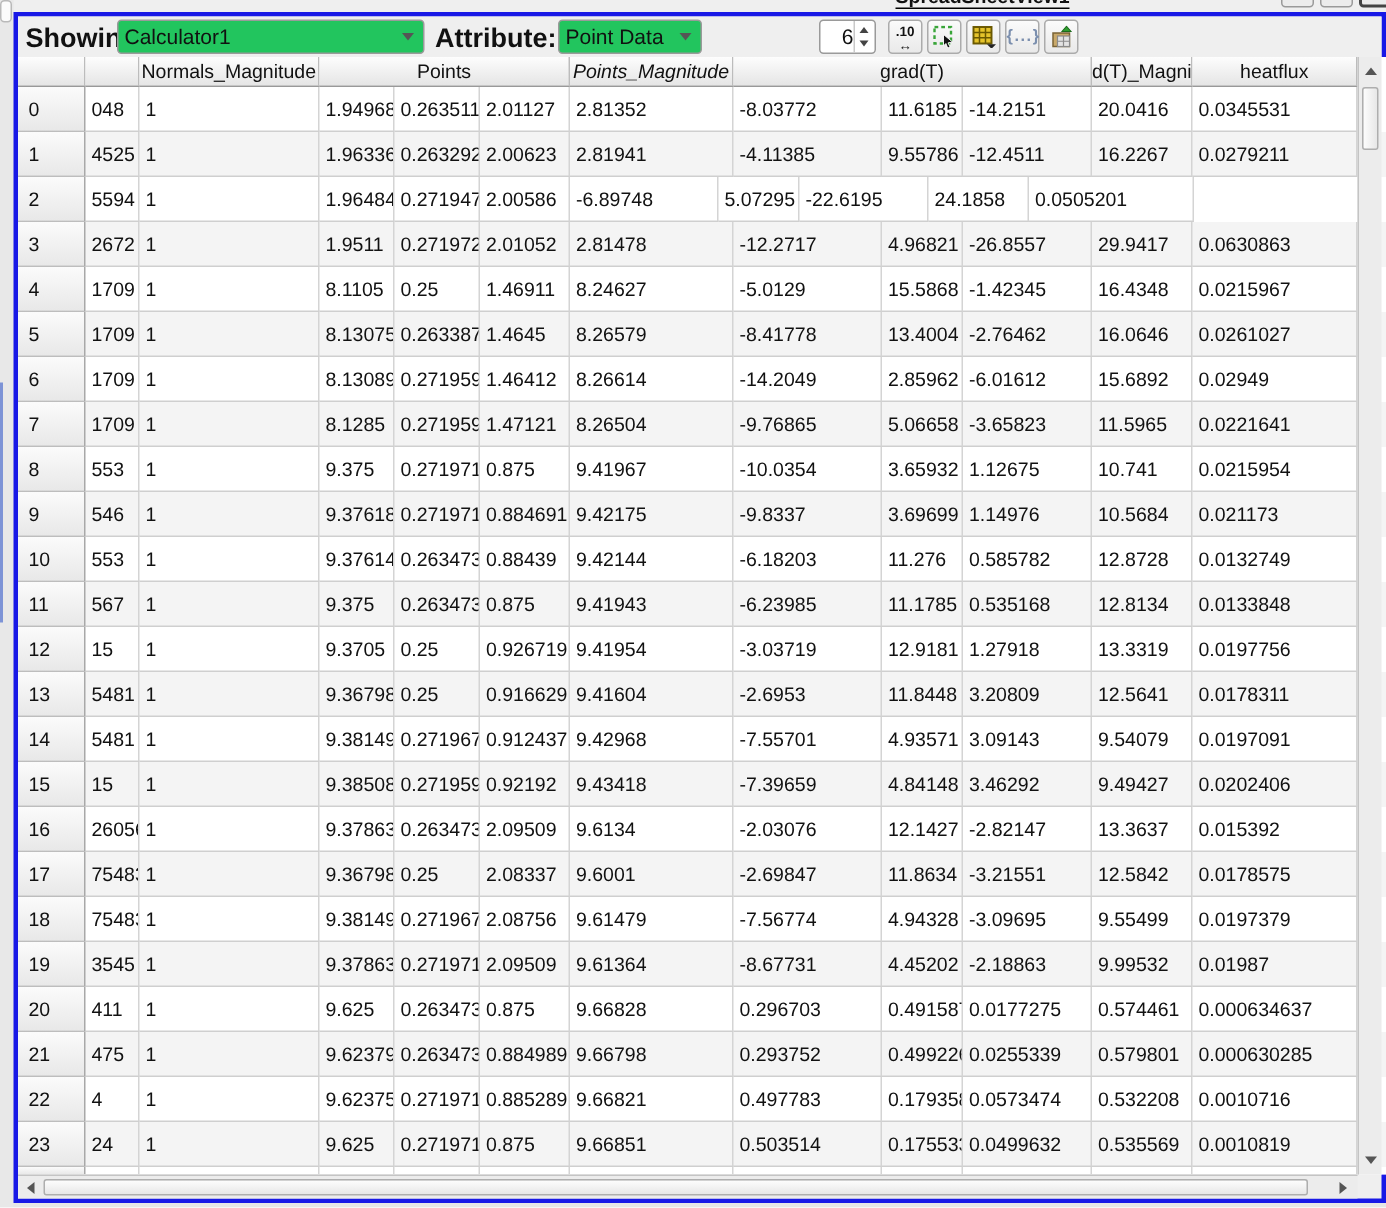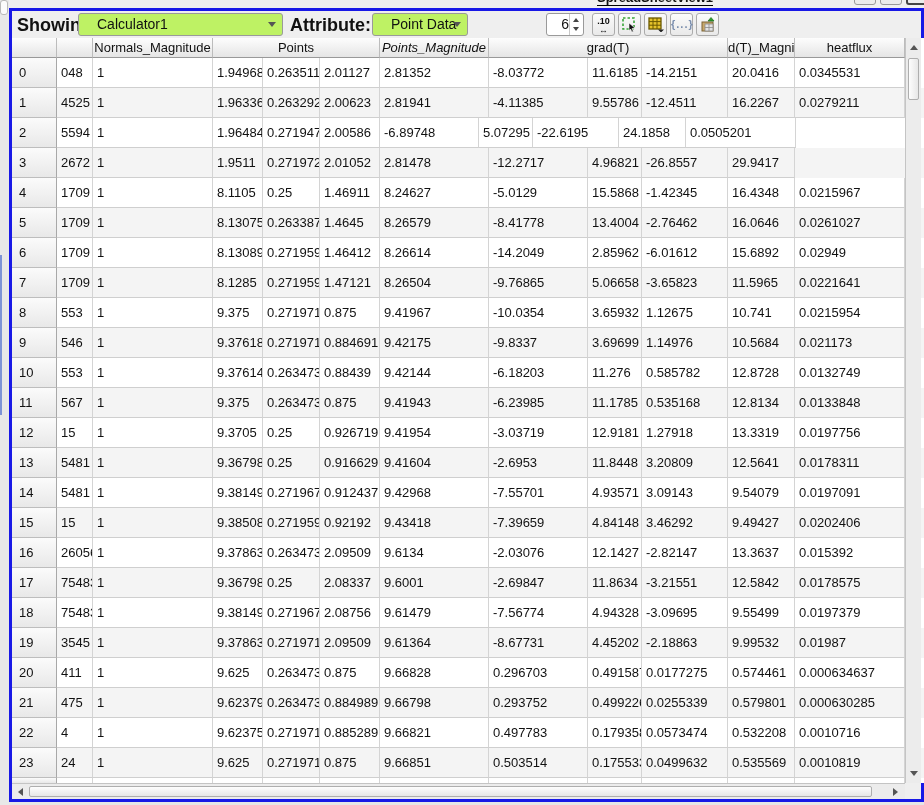--- a/index.html
+++ b/index.html
@@ -20,22 +20,22 @@
        border-radius:3px;box-sizing:border-box;}
   .wbtn.b1{left:845px;} .wbtn.b2{left:871px;} .wbtn.b3{left:897px;border:2px solid #444;}
 
   
   .frame{position:absolute;left:9px;top:8px;width:915px;height:794px;box-sizing:border-box;
        border:3px solid #1818e6;background:#efefef;}
 
   
   .toolbar{position:absolute;left:0;top:0;width:909px;height:27px;background:#efefef;}
   .tlabel{position:absolute;top:4px;font-size:18px;font-weight:bold;white-space:nowrap;}
-  .combo{position:absolute;top:2px;height:23px;background:#bef264;border:1px solid #9a9a9a;border-radius:3px;
-       box-sizing:border-box;font-size:14px;line-height:21px;padding-left:18px;white-space:nowrap;overflow:hidden;}
+  .combo{position:absolute;top:2px;height:23px;background:#22c55e;border:1px solid #9a9a9a;border-radius:3px;
+       box-sizing:border-box;font-size:14px;line-height:21px;padding-left:4px;white-space:nowrap;overflow:hidden;}
   .combo .arrow{position:absolute;right:6px;top:8px;width:0;height:0;border-left:4px solid transparent;
        border-right:4px solid transparent;border-top:5px solid #555;}
   .spin{position:absolute;top:2px;height:23px;width:38px;background:#fff;border:1px solid #9a9a9a;
        border-radius:3px;box-sizing:border-box;}
   .spin .val{position:absolute;left:0;top:0;width:22px;height:21px;line-height:21px;font-size:14px;text-align:right;}
   .spin .arrows{position:absolute;right:0;top:0;width:13px;height:21px;border-left:1px solid #c9c9c9;}
   .spin .up{position:absolute;left:3px;top:4px;width:0;height:0;border-left:3px solid transparent;
        border-right:3px solid transparent;border-bottom:4px solid #444;}
   .spin .dn{position:absolute;left:3px;bottom:4px;width:0;height:0;border-left:3px solid transparent;
        border-right:3px solid transparent;border-top:4px solid #444;}
@@ -218,20 +218,21 @@
             <div class="cell c-clip">2672</div>
             <div class="cell c-norm">1</div>
             <div class="cell c-p0">1.9511</div>
             <div class="cell c-p1">0.271972</div>
             <div class="cell c-p2">2.01052</div>
             <div class="cell c-pmag">2.81478</div>
             <div class="cell c-g0">-12.2717</div>
             <div class="cell c-g1">4.96821</div>
             <div class="cell c-g2">-26.8557</div>
             <div class="cell c-gmag">29.9417</div>
+            <div class="cell c-heat">0.0630863</div>
           </div>
           <div class="trow">
             <div class="rowhdr">4</div>
             <div class="cell c-clip">1709</div>
             <div class="cell c-norm">1</div>
             <div class="cell c-p0">8.1105</div>
             <div class="cell c-p1">0.25</div>
             <div class="cell c-p2">1.46911</div>
             <div class="cell c-pmag">8.24627</div>
             <div class="cell c-g0">-5.0129</div>

